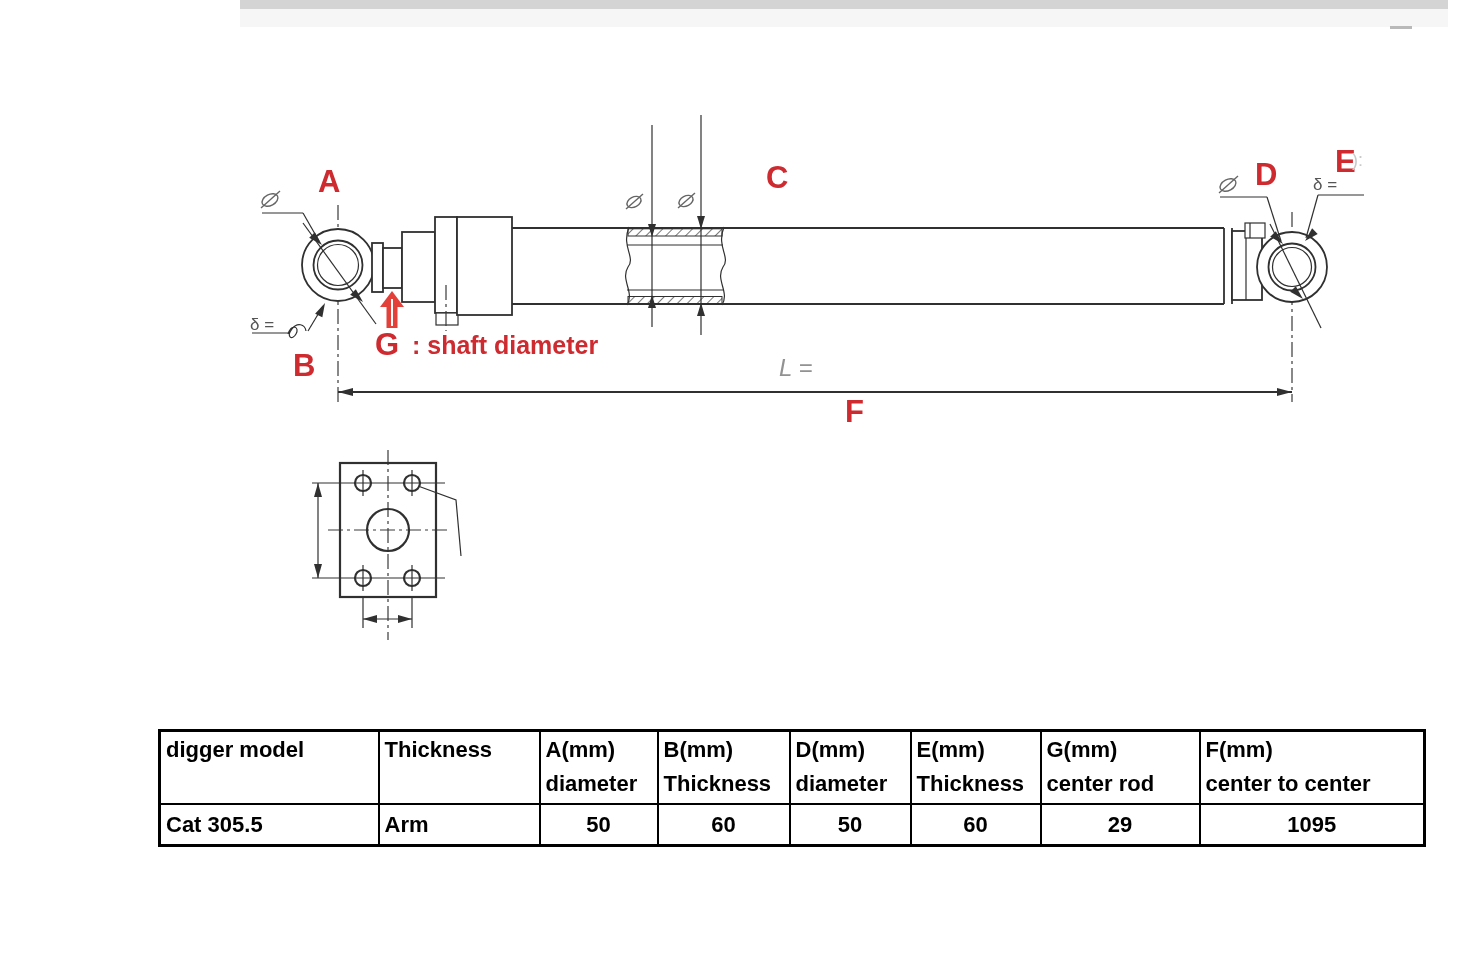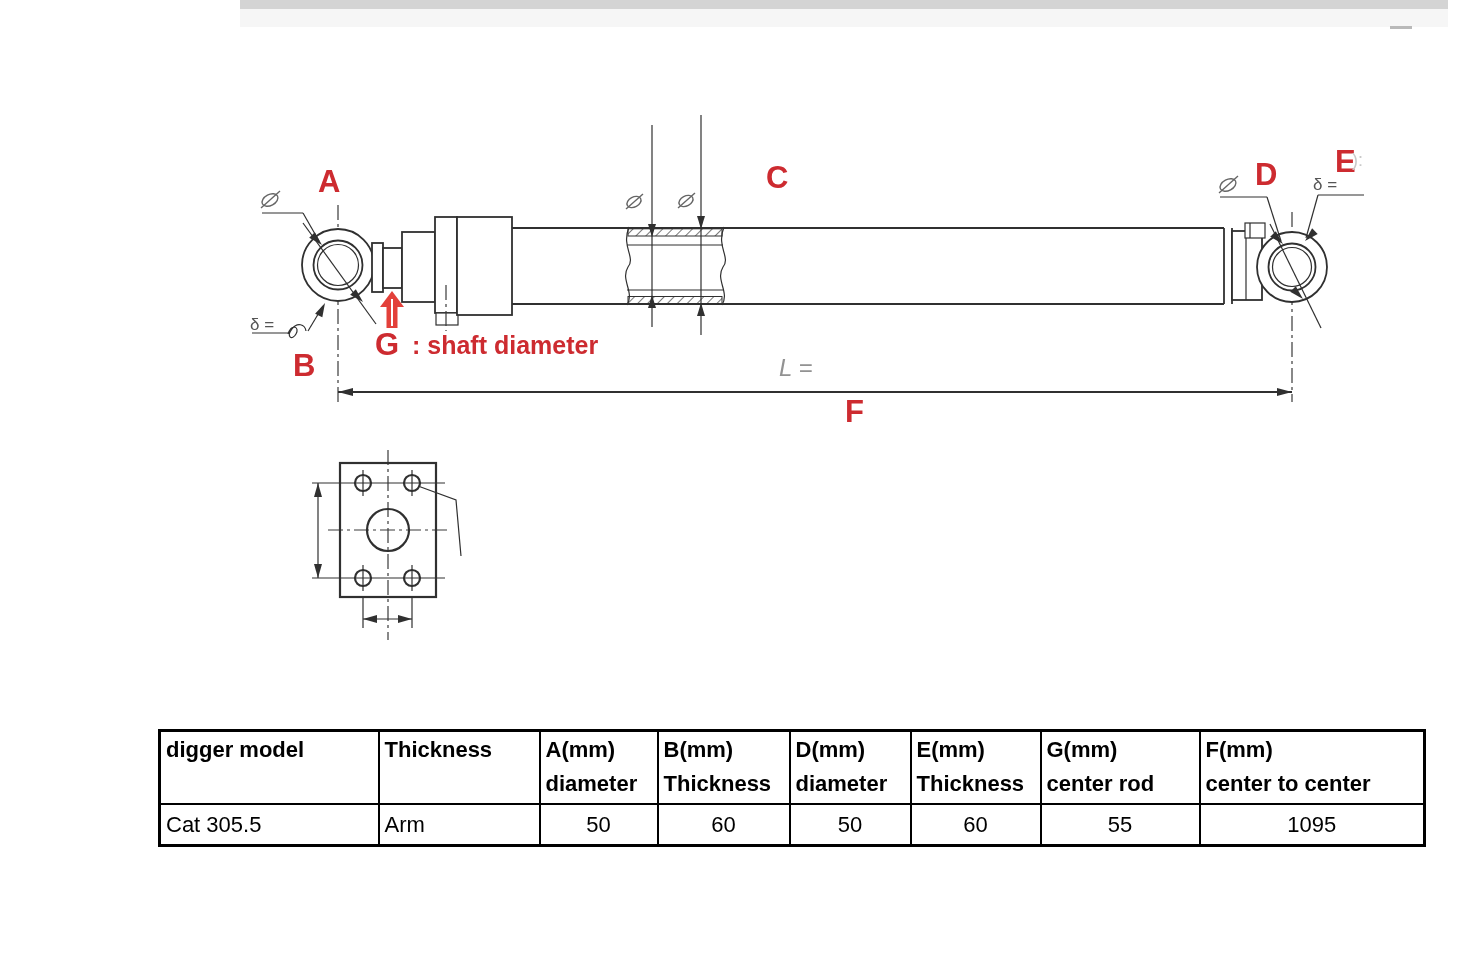--- a/index.html
+++ b/index.html
@@ -27,21 +27,21 @@
   .ltext{fill:#929292;font-size:24px;font-style:italic;}
   .ghost{fill:#c9c9c9;font-size:18px;}
   .redshape{fill:#e3403a;stroke:none;}
 
   table.spec{position:absolute;left:158px;top:729px;width:1265px;
     border-collapse:collapse;table-layout:fixed;
     border:3px solid #000;}
   table.spec th,table.spec td{border:2px solid #000;padding:1px 5px;overflow:hidden;}
   table.spec th{font-size:22px;font-weight:bold;vertical-align:top;text-align:left;}
   table.spec th.lft,table.spec td.lft{text-align:left;}
-  table.spec td{font-size:22px;font-weight:normal;height:37px;text-align:center;}
+  table.spec td{font-size:22px;font-weight:bold;height:37px;text-align:center;}
   .h1{line-height:33px;white-space:nowrap;}
   .h2{line-height:36px;white-space:nowrap;}
 </style>
 </head>
 <body>
 
 <div class="abs topbar"></div>
 <div class="abs topbar-light"></div>
 <div class="abs scroll-dash"></div>
 
@@ -254,17 +254,17 @@
     </tr>
   </thead>
   <tbody>
     <tr>
       <td class="lft">Cat 305.5</td>
       <td class="lft">Arm</td>
       <td>50</td>
       <td>60</td>
       <td>50</td>
       <td>60</td>
-      <td>55</td>
+      <td>29</td>
       <td>1095</td>
     </tr>
   </tbody>
 </table>
 
 </body></html>

